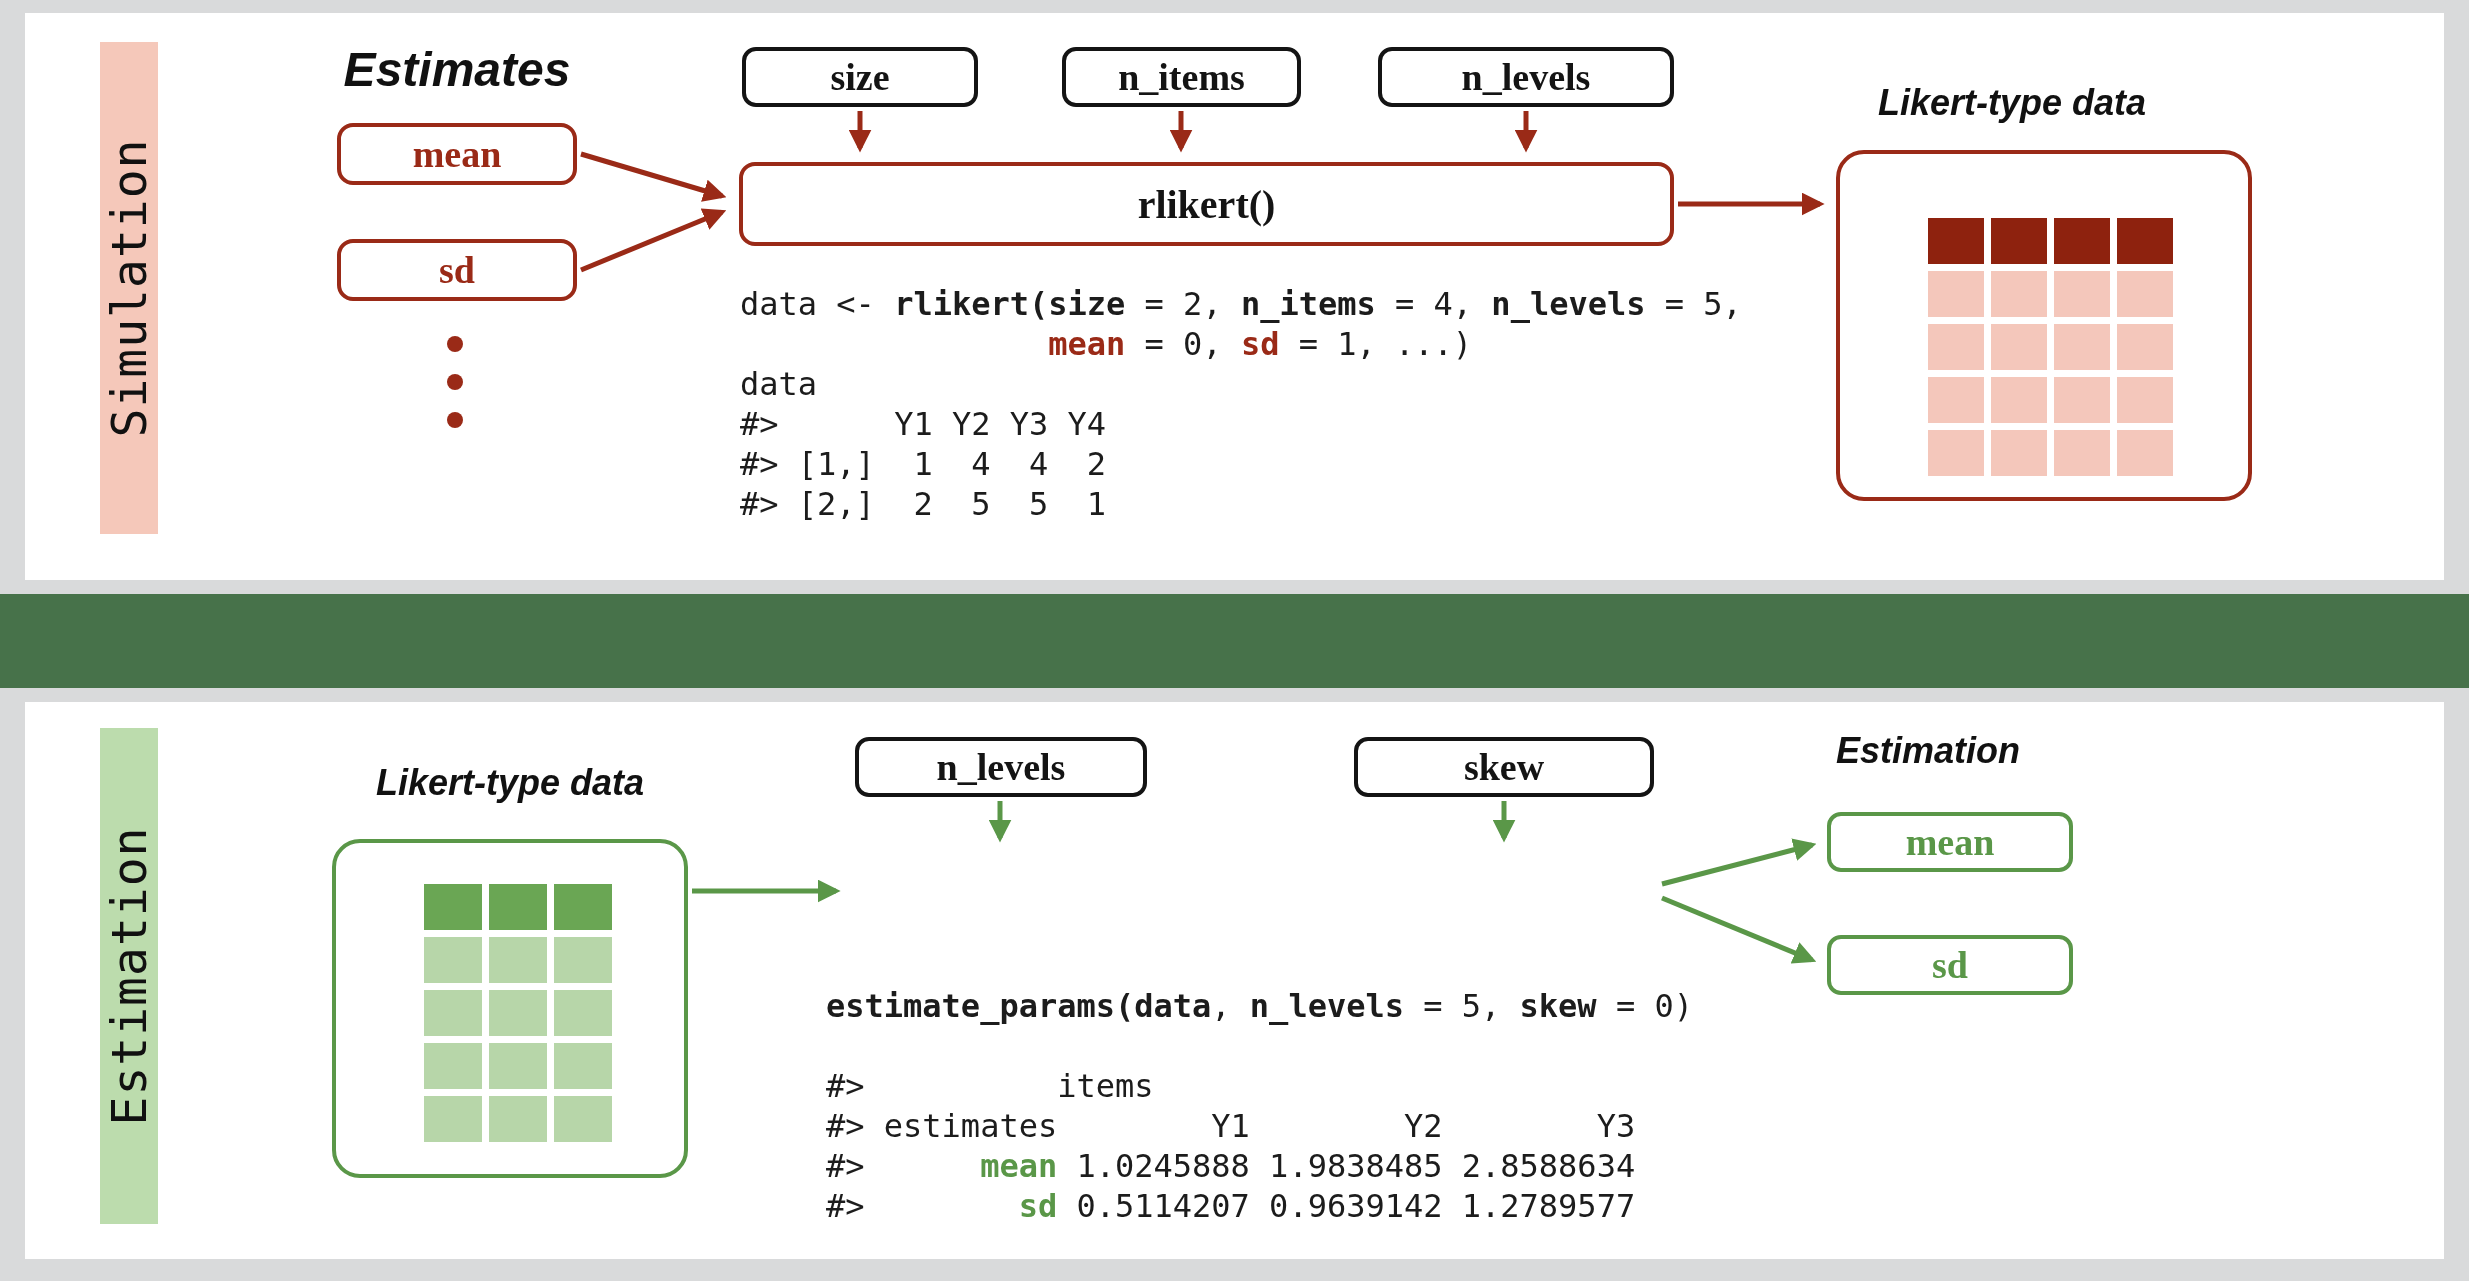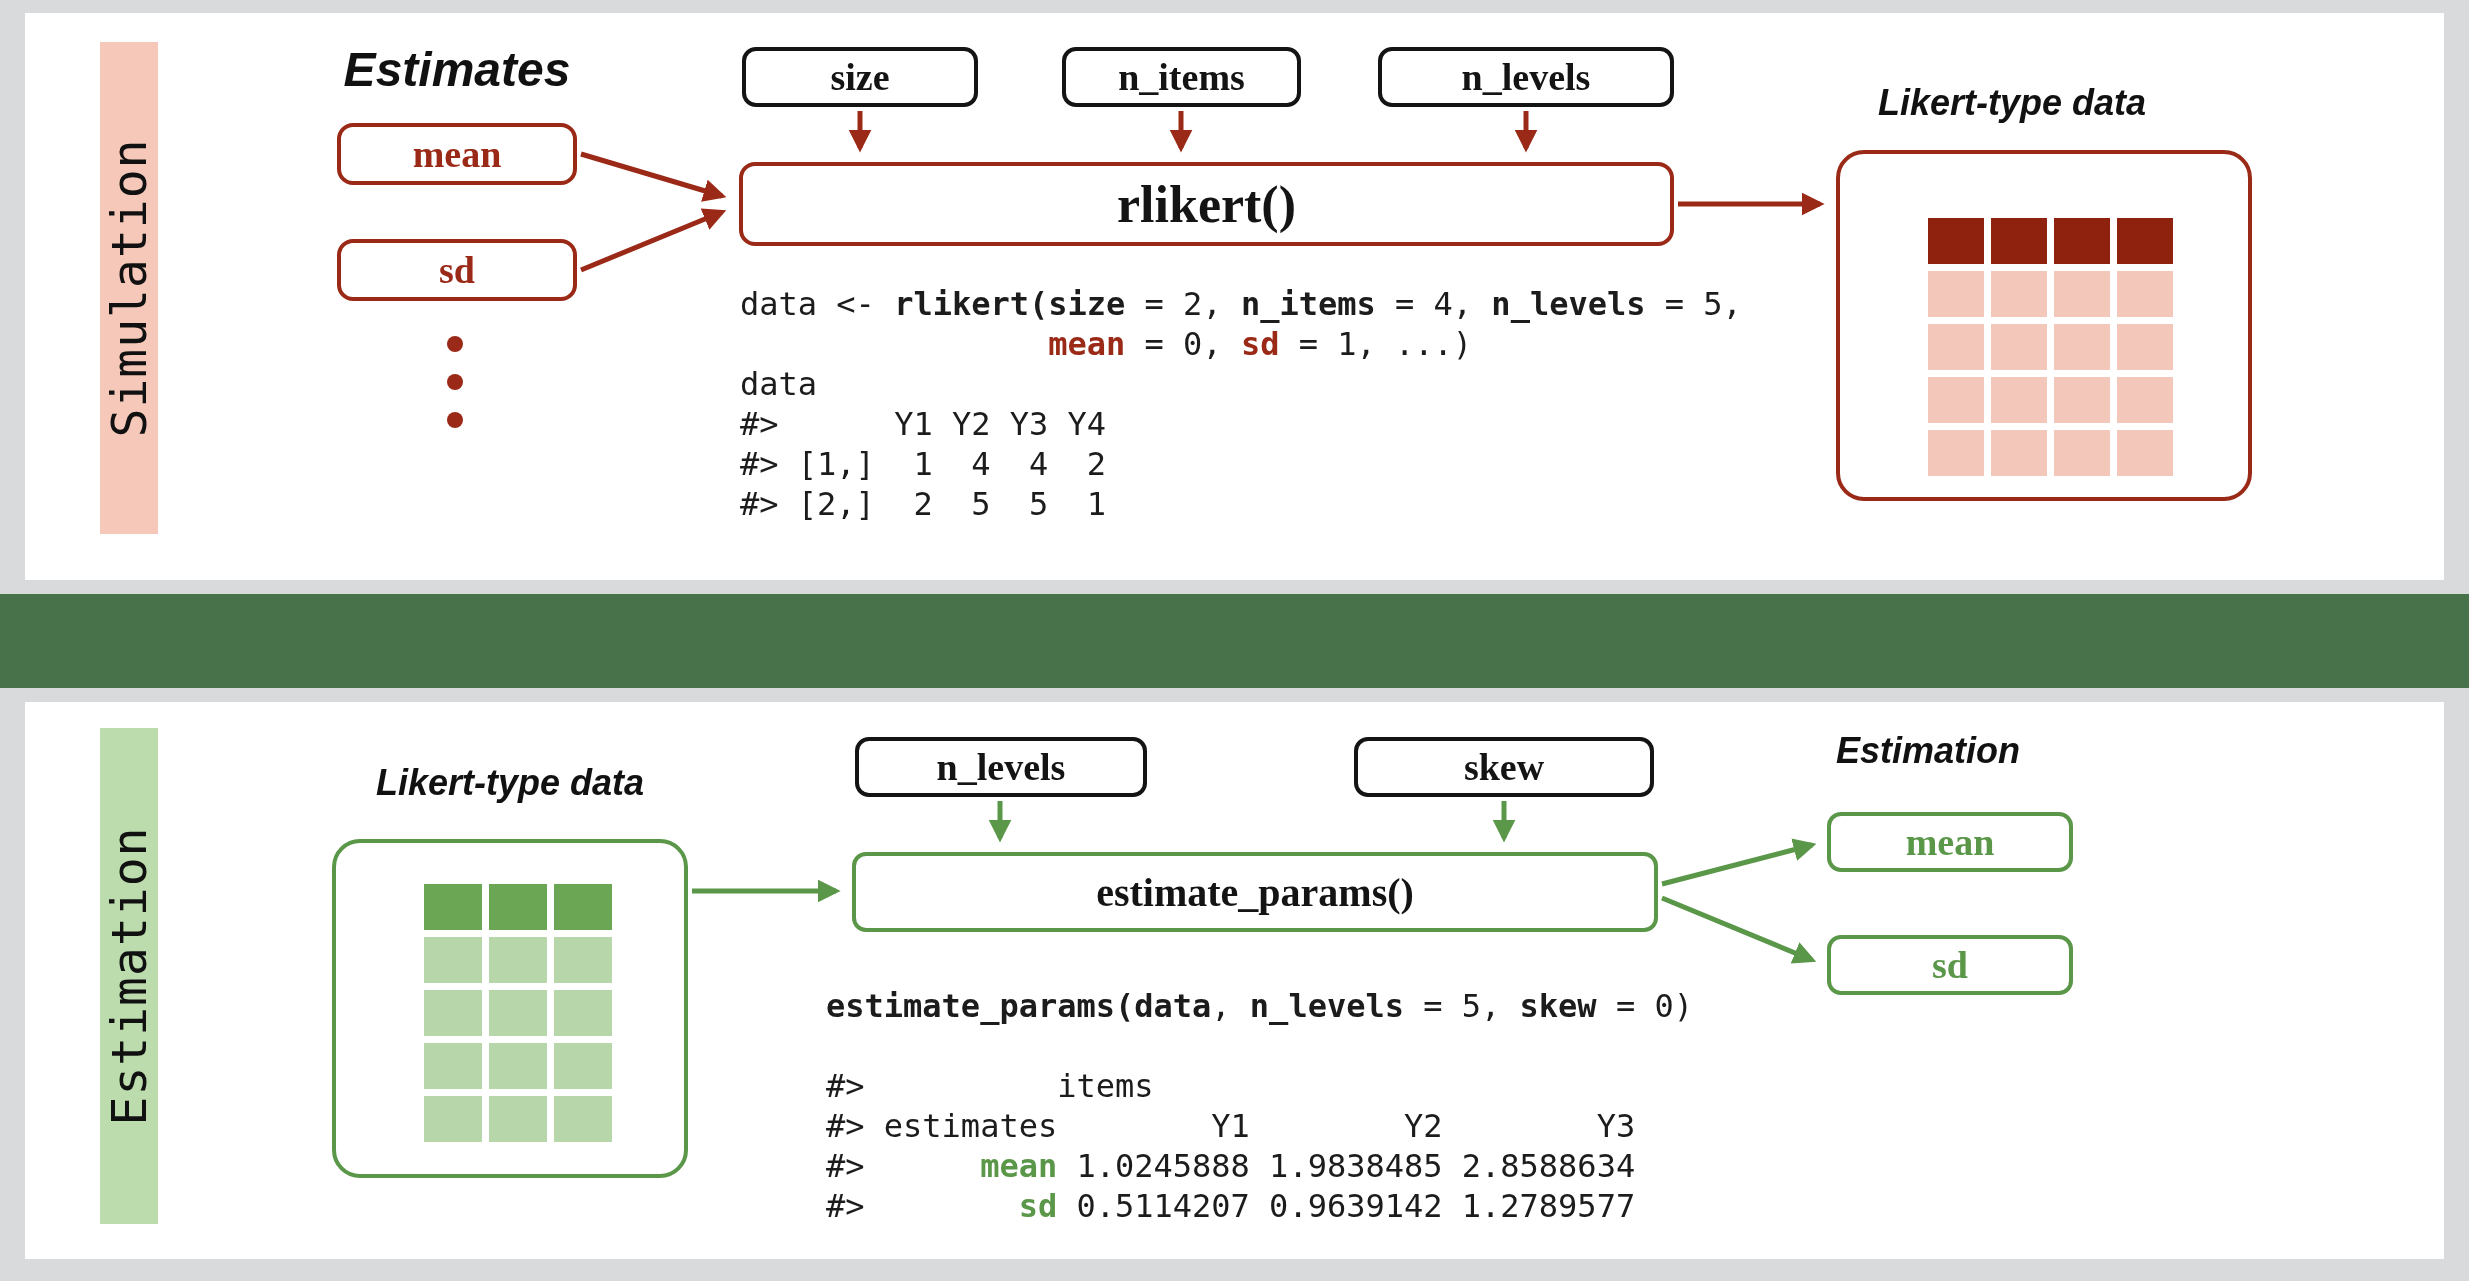--- a/index.html
+++ b/index.html
@@ -33,21 +33,21 @@
          font-family:Liberation Serif, serif; font-weight:bold; }
   .bbox { border:4px solid var(--ink); border-radius:14px; font-size:38px; color:var(--ink); }
   .rbox { border:4px solid var(--red); border-radius:16px; font-size:38px; color:var(--red); }
   .gbox { border:4px solid var(--green); border-radius:14px; font-size:38px; color:var(--green); }
 
   #b-size    { left:742px;  top:47px;  width:236px; height:60px; }
   #b-nitems  { left:1062px; top:47px;  width:239px; height:60px; }
   #b-nlevels { left:1378px; top:47px;  width:296px; height:60px; }
   #b-mean    { left:337px;  top:123px; width:240px; height:62px; }
   #b-sd      { left:337px;  top:239px; width:240px; height:62px; }
-  #b-rlikert { left:739px;  top:162px; width:935px; height:84px; color:var(--ink); font-size:52px; }
+  #b-rlikert { left:739px;  top:162px; width:935px; height:84px; color:var(--ink); font-size:40px; }
   #b-nlevels2  { left:855px;  top:737px; width:292px; height:60px; }
   #b-skew      { left:1354px; top:737px; width:300px; height:60px; }
   #b-estparams { left:852px;  top:852px; width:806px; height:80px; color:var(--ink); font-size:40px; }
   #b-gmean { left:1827px; top:812px; width:246px; height:60px; }
   #b-gsd   { left:1827px; top:935px; width:246px; height:60px; }
 
   .databox { position:absolute; background:var(--panel-bg); box-sizing:border-box; border-radius:28px; }
   #box-likert-sim { left:1836px; top:150px; width:416px; height:351px; border:4px solid var(--red); }
   #box-likert-est { left:332px;  top:839px; width:356px; height:339px; border:4px solid var(--green); }
 
@@ -128,21 +128,20 @@
       <span class="cell"></span>
       <span class="cell"></span>
       <span class="cell"></span>
       <span class="cell"></span>
     </div>
 
   <div class="code" id="code-sim"><div><span class="p">data &lt;- </span><span class="b">rlikert(size</span><span class="p"> = 2, </span><span class="b">n_items</span><span class="p"> = 4, </span><span class="b">n_levels</span><span class="p"> = 5,</span></div><div><span class="p">                </span><span class="rb">mean</span><span class="p"> = 0, </span><span class="rb">sd</span><span class="p"> = 1, ...)</span></div><div><span class="p">data</span></div><div><span class="p">#&gt;      Y1 Y2 Y3 Y4</span></div><div><span class="p">#&gt; [1,]  1  4  4  2</span></div><div><span class="p">#&gt; [2,]  2  5  5  1</span></div></div>
 
   <div class="box bbox" id="b-nlevels2">n_levels</div>
   <div class="box bbox" id="b-skew">skew</div>
-  <div class="box gbox" id="b-estparams">estimate_params()</div>
 
   <div class="databox" id="box-likert-est"></div>
   <div class="cellgrid" id="grid-est">
       <span class="cell hdr"></span>
       <span class="cell hdr"></span>
       <span class="cell hdr"></span>
       <span class="cell"></span>
       <span class="cell"></span>
       <span class="cell"></span>
       <span class="cell"></span>

